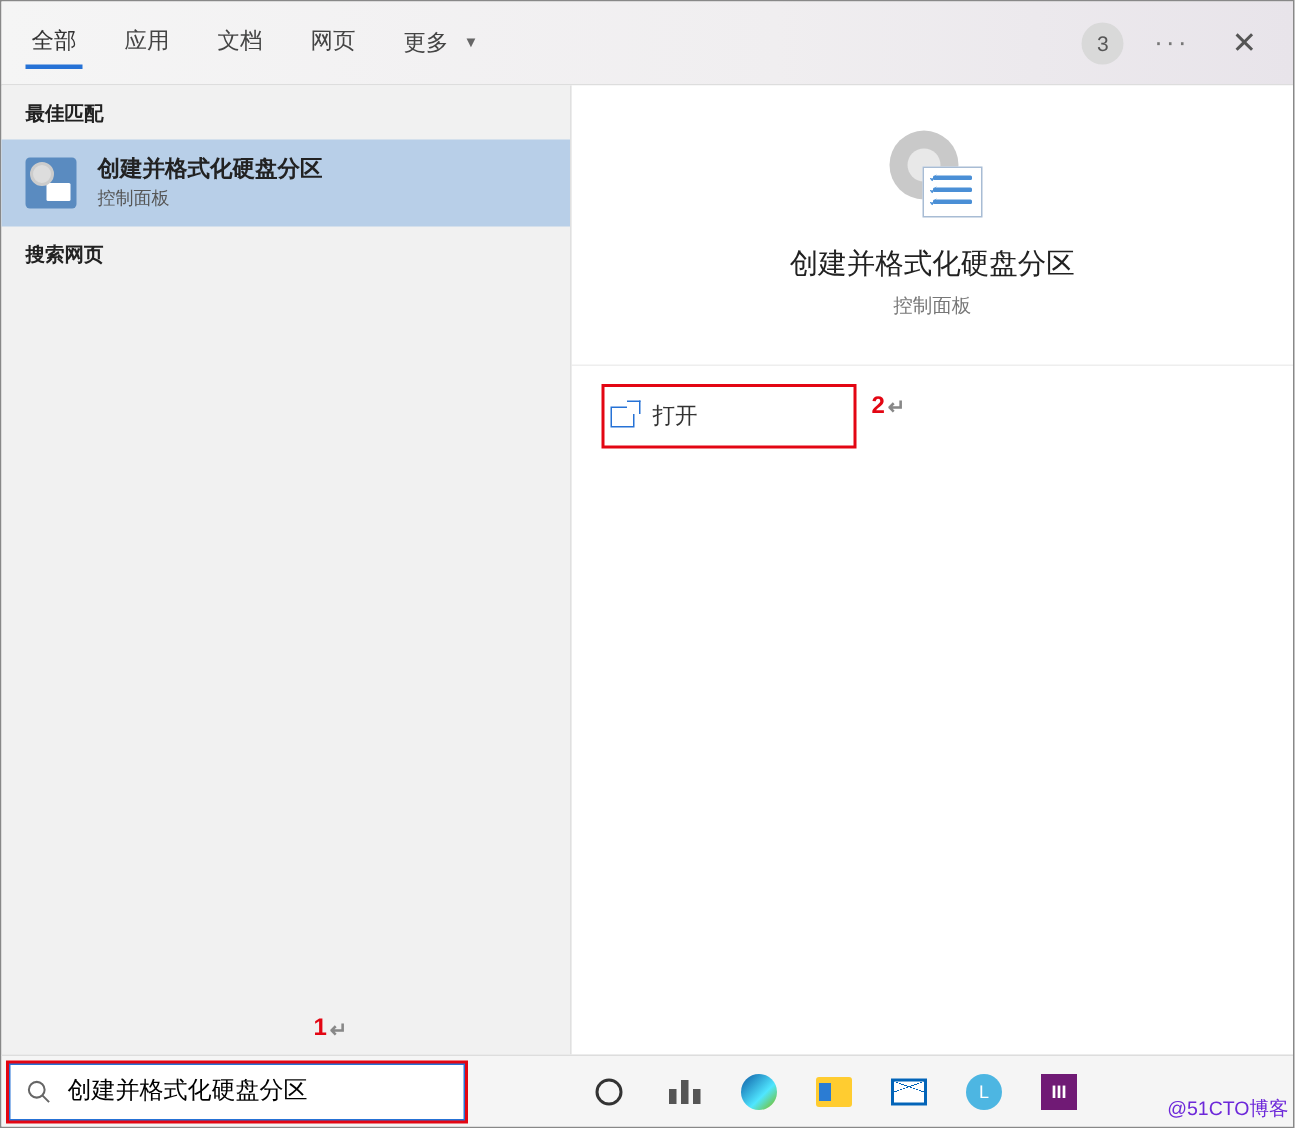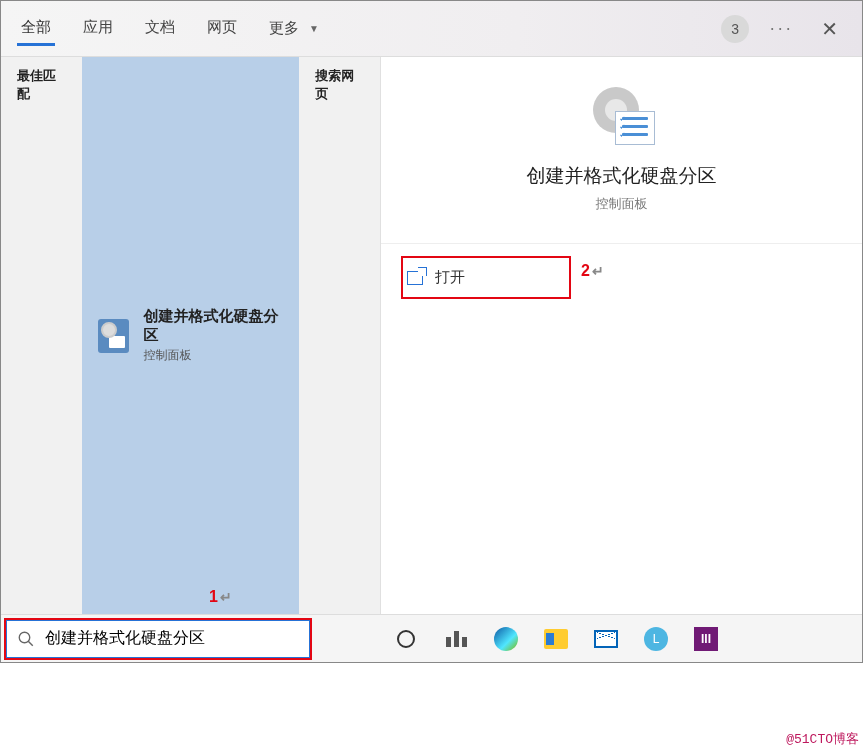--- a/index.html
+++ b/index.html
@@ -1,28 +1,28 @@
 <!DOCTYPE html>
 <html><head>
   <meta charset="utf-8">
   <style>
     * { margin: 0; padding: 0; box-sizing: border-box; font-family: "Microsoft YaHei", "Segoe UI", sans-serif; }
     body { width: 865px; height: 754px; background: #fff; position: relative; overflow: hidden; }
-    .window { width: 863px; height: 663px; border: 1px solid #888; position: relative; background: #fff; }
+    .window { width: 863px; height: 752px; border: 1px solid #888; position: relative; background: #fff; }
     .titlebar { height: 56px; display: flex; align-items: center; padding: 0 16px; background: linear-gradient(to right, #f5f5f5 0%, #f0eef0 60%, #e8e4ea 100%); border-bottom: 1px solid #ddd; }
     .tabs { display: flex; gap: 24px; flex: 1; }
     .tab { font-size: 15px; color: #444; padding: 6px 4px; cursor: pointer; }
     .tab.active { color: #333; border-bottom: 3px solid #2672d6; font-weight: 500; }
     .tab-more { display: flex; align-items: center; gap: 10px; }
     .titlebar-right { display: flex; align-items: center; gap: 20px; }
     .badge-circle { width: 28px; height: 28px; border-radius: 50%; background: #d9d9d9; color: #555; display: flex; align-items: center; justify-content: center; font-size: 14px; }
     .dots { color: #777; font-size: 18px; letter-spacing: 2px; }
     .close-x { font-size: 20px; color: #555; cursor: pointer; padding: 4px 8px; }
     .body { display: flex; height: calc(100% - 56px - 48px); }
-    .left { width: 380px; background: #f1f1f1; border-right: 1px solid #e0e0e0; display: flex; flex-direction: row; position: relative; }
+    .left { width: 380px; background: #f1f1f1; border-right: 1px solid #e0e0e0; display: flex; flex-direction: column; position: relative; }
     .section-hdr { font-size: 13px; font-weight: bold; padding: 10px 16px 8px; color: #222; }
     .best-match { display: flex; align-items: center; padding: 10px 16px; background: #b8cfe8; gap: 14px; }
     .cp-icon { width: 34px; height: 34px; background: #5a8bc0; border-radius: 3px; display: flex; align-items: center; justify-content: center; position: relative; }
     .cp-icon::before { content: ""; position: absolute; width: 16px; height: 12px; background: #fff; border-radius: 1px; right: 4px; bottom: 5px; }
     .cp-icon::after { content: ""; position: absolute; width: 12px; height: 12px; border: 2px solid #ccc; border-radius: 50%; left: 3px; top: 3px; background: #ddd; }
     .best-title { font-size: 15px; font-weight: bold; color: #222; }
     .best-sub { font-size: 12px; color: #555; margin-top: 2px; }
     .web-row { display: flex; align-items: center; padding: 12px 16px; gap: 14px; cursor: pointer; }
     .web-row .si { width: 20px; height: 20px; flex-shrink: 0; }
     .web-text { flex: 1; font-size: 14px; color: #333; line-height: 1.4; }
@@ -50,21 +50,21 @@
     .taskbar { flex: 1; display: flex; align-items: center; gap: 20px; padding-left: 80px; }
     .tb-icon { width: 30px; height: 30px; display: flex; align-items: center; justify-content: center; cursor: pointer; font-size: 18px; }
     .circ { width: 18px; height: 18px; border: 2px solid #333; border-radius: 50%; }
     .edge { width: 24px; height: 24px; border-radius: 50%; background: linear-gradient(135deg, #0c59a4, #50e6ff 60%, #7fba00); }
     .folder { width: 24px; height: 20px; background: #ffcc30; border-radius: 2px; position: relative; }
     .folder::before { content: ""; position: absolute; left: 2px; top: 4px; width: 8px; height: 12px; background: #2b7cd3; }
     .mail { width: 24px; height: 18px; background: #fff; border: 2px solid #0364b8; position: relative; }
     .mail::before { content: ""; position: absolute; inset: 0; background: linear-gradient(to bottom right, transparent 48%, #0364b8 48% 52%, transparent 52%), linear-gradient(to bottom left, transparent 48%, #0364b8 48% 52%, transparent 52%); background-size: 100% 50%; background-repeat: no-repeat; }
     .lcirc { width: 24px; height: 24px; border-radius: 50%; background: #4db6e2; color: #fff; display: flex; align-items: center; justify-content: center; font-size: 12px; }
     .todo { width: 24px; height: 24px; background: #701a75; color: #fff; display: flex; align-items: center; justify-content: center; font-size: 12px; font-weight: bold; }
-    .watermark { position: absolute; bottom: 6px; right: 6px; color: #be185d; font-size: 13px; font-family: Liberation Mono, monospace; }
+    .watermark { position: absolute; bottom: 6px; right: 6px; color: #6d28d9; font-size: 13px; }
     svg.si { stroke: #666; stroke-width: 1.8; fill: none; }
     .task-view { display: flex; gap: 3px; align-items: flex-end; }
     .task-view span { width: 5px; background: #555; }
   </style>
 </head>
 <body>
 
 <div class="window">
   <div class="titlebar">
     <div class="tabs">

